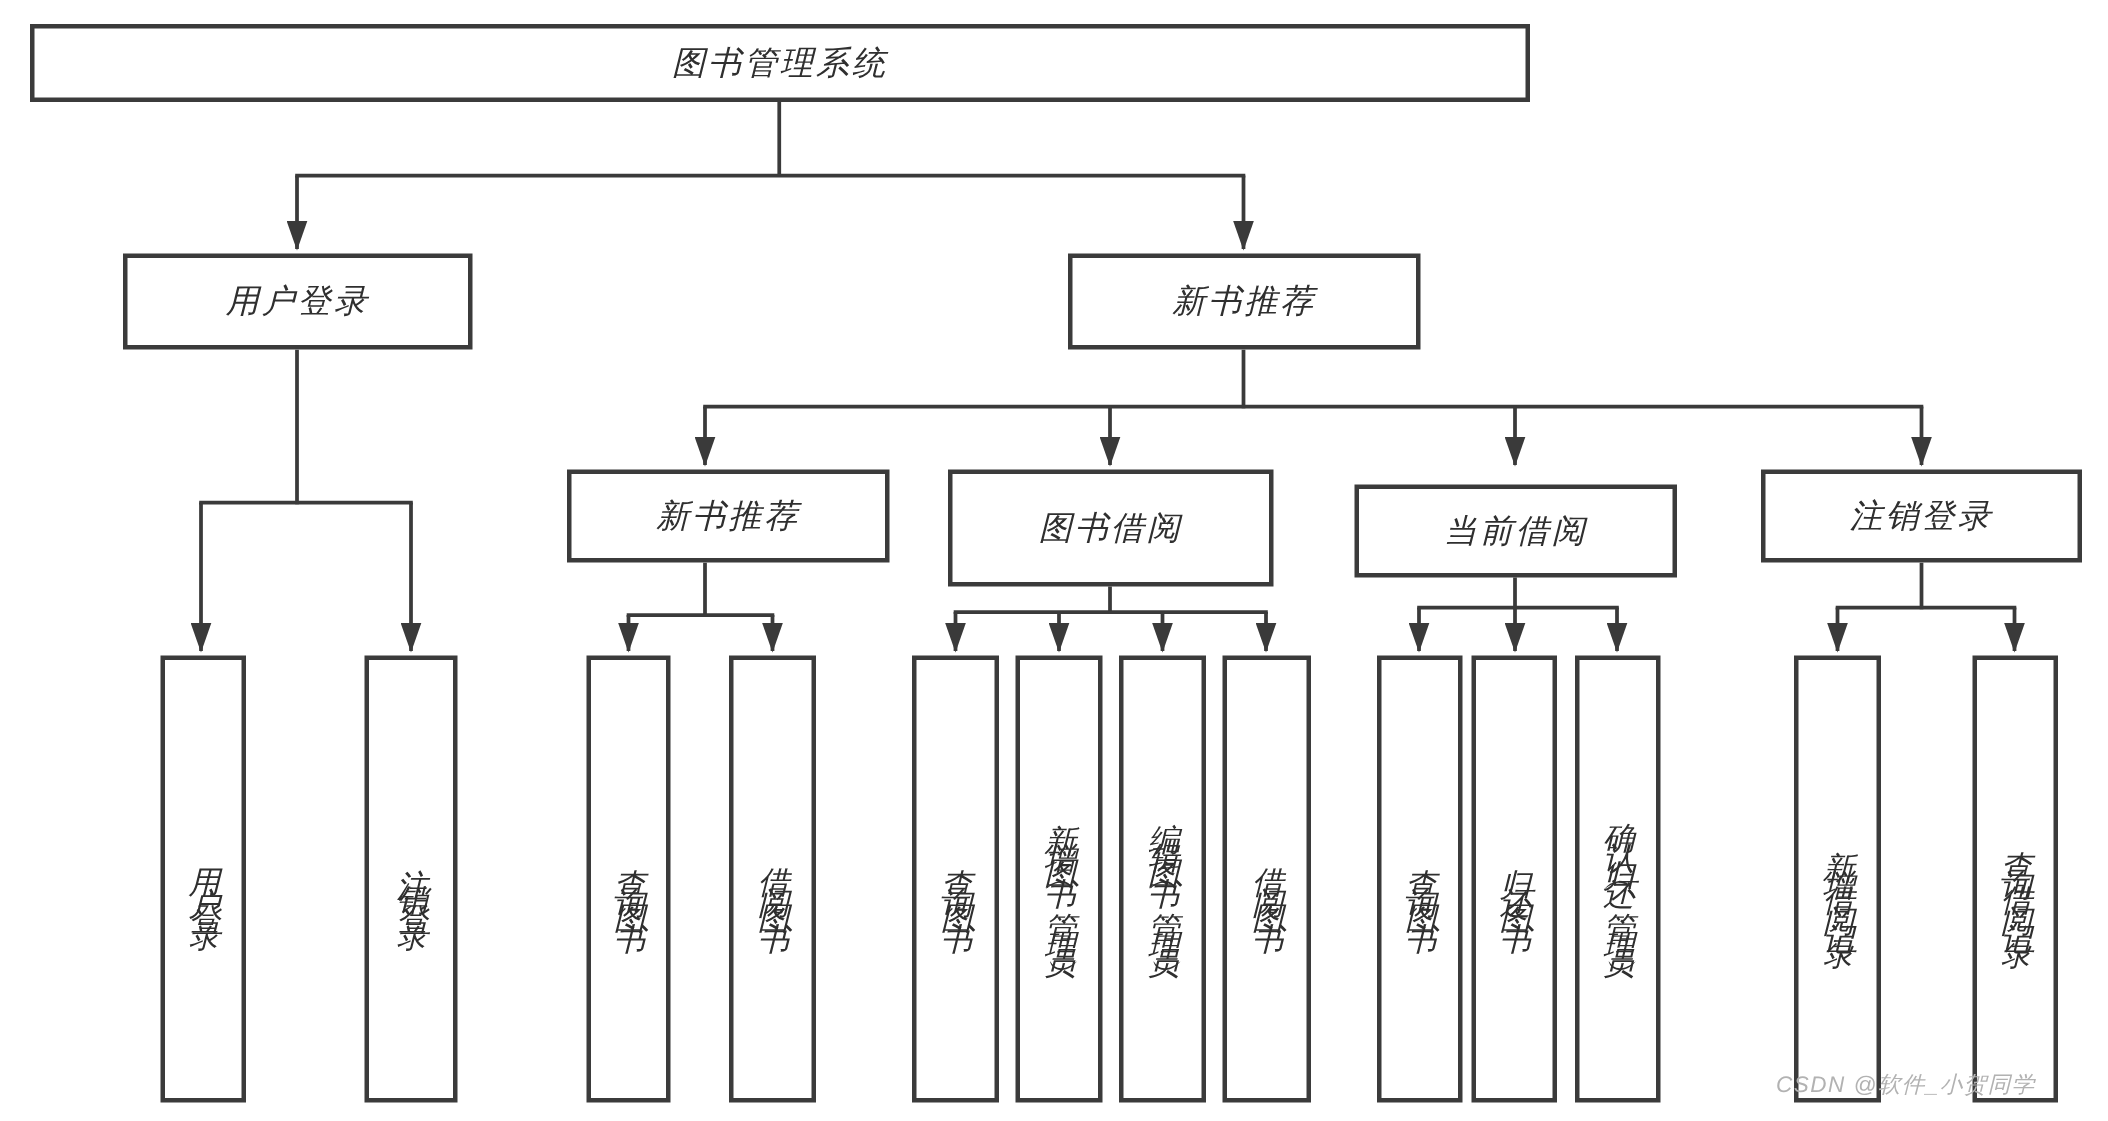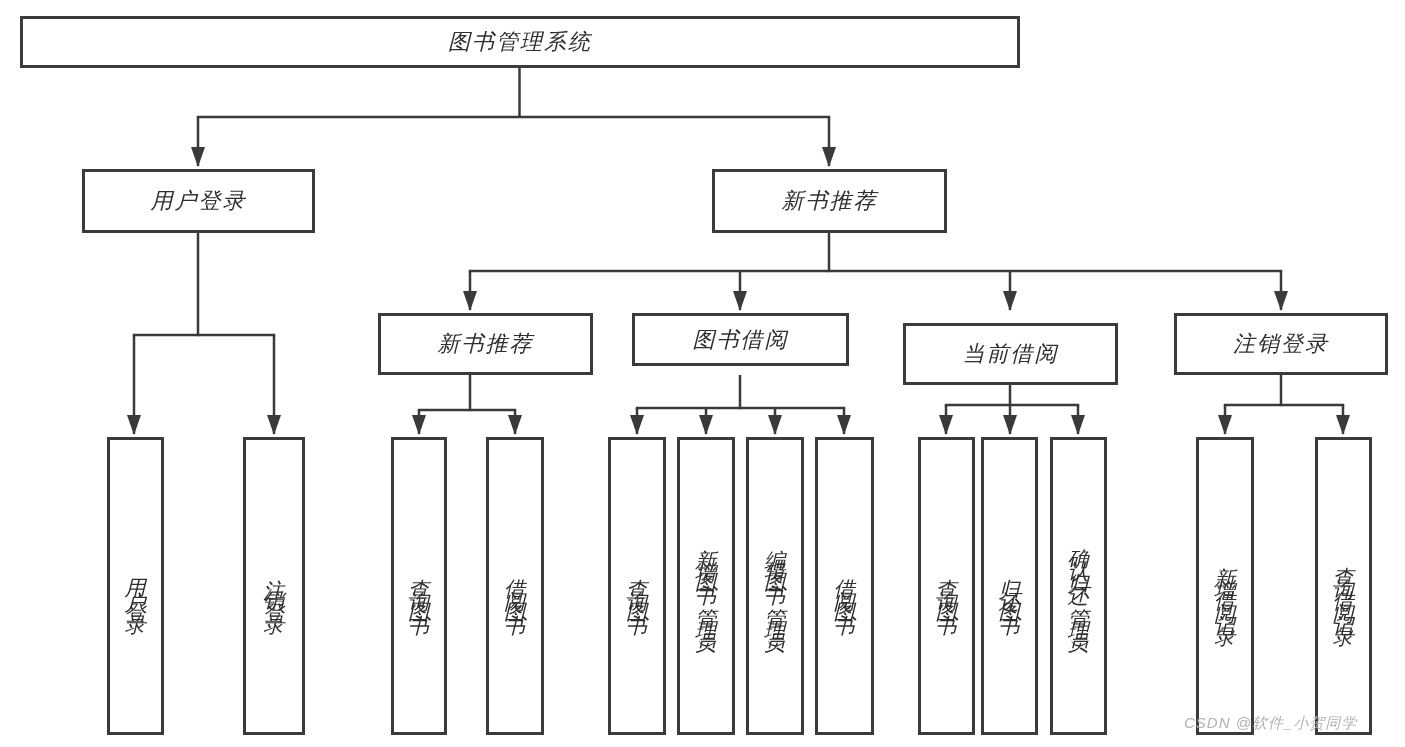--- a/index.html
+++ b/index.html
@@ -104,21 +104,21 @@
   <div class="box" style="left:82px;top:169px;width:233px;height:64px;">
     <span class="h-label">用户登录</span>
   </div>
   <div class="box" style="left:712px;top:169px;width:235px;height:64px;">
     <span class="h-label">新书推荐</span>
   </div>
 
   <div class="box" style="left:378px;top:313px;width:215px;height:62px;">
     <span class="h-label">新书推荐</span>
   </div>
-  <div class="box" style="left:632px;top:313px;width:217px;height:53px;">
+  <div class="box" style="left:632px;top:313px;width:217px;height:78px;">
     <span class="h-label">图书借阅</span>
   </div>
   <div class="box" style="left:903px;top:323px;width:215px;height:62px;">
     <span class="h-label">当前借阅</span>
   </div>
   <div class="box" style="left:1174px;top:313px;width:214px;height:62px;">
     <span class="h-label">注销登录</span>
   </div>
 
   <div class="box leaf" style="left:107px;top:437px;width:57px;height:298px;">

